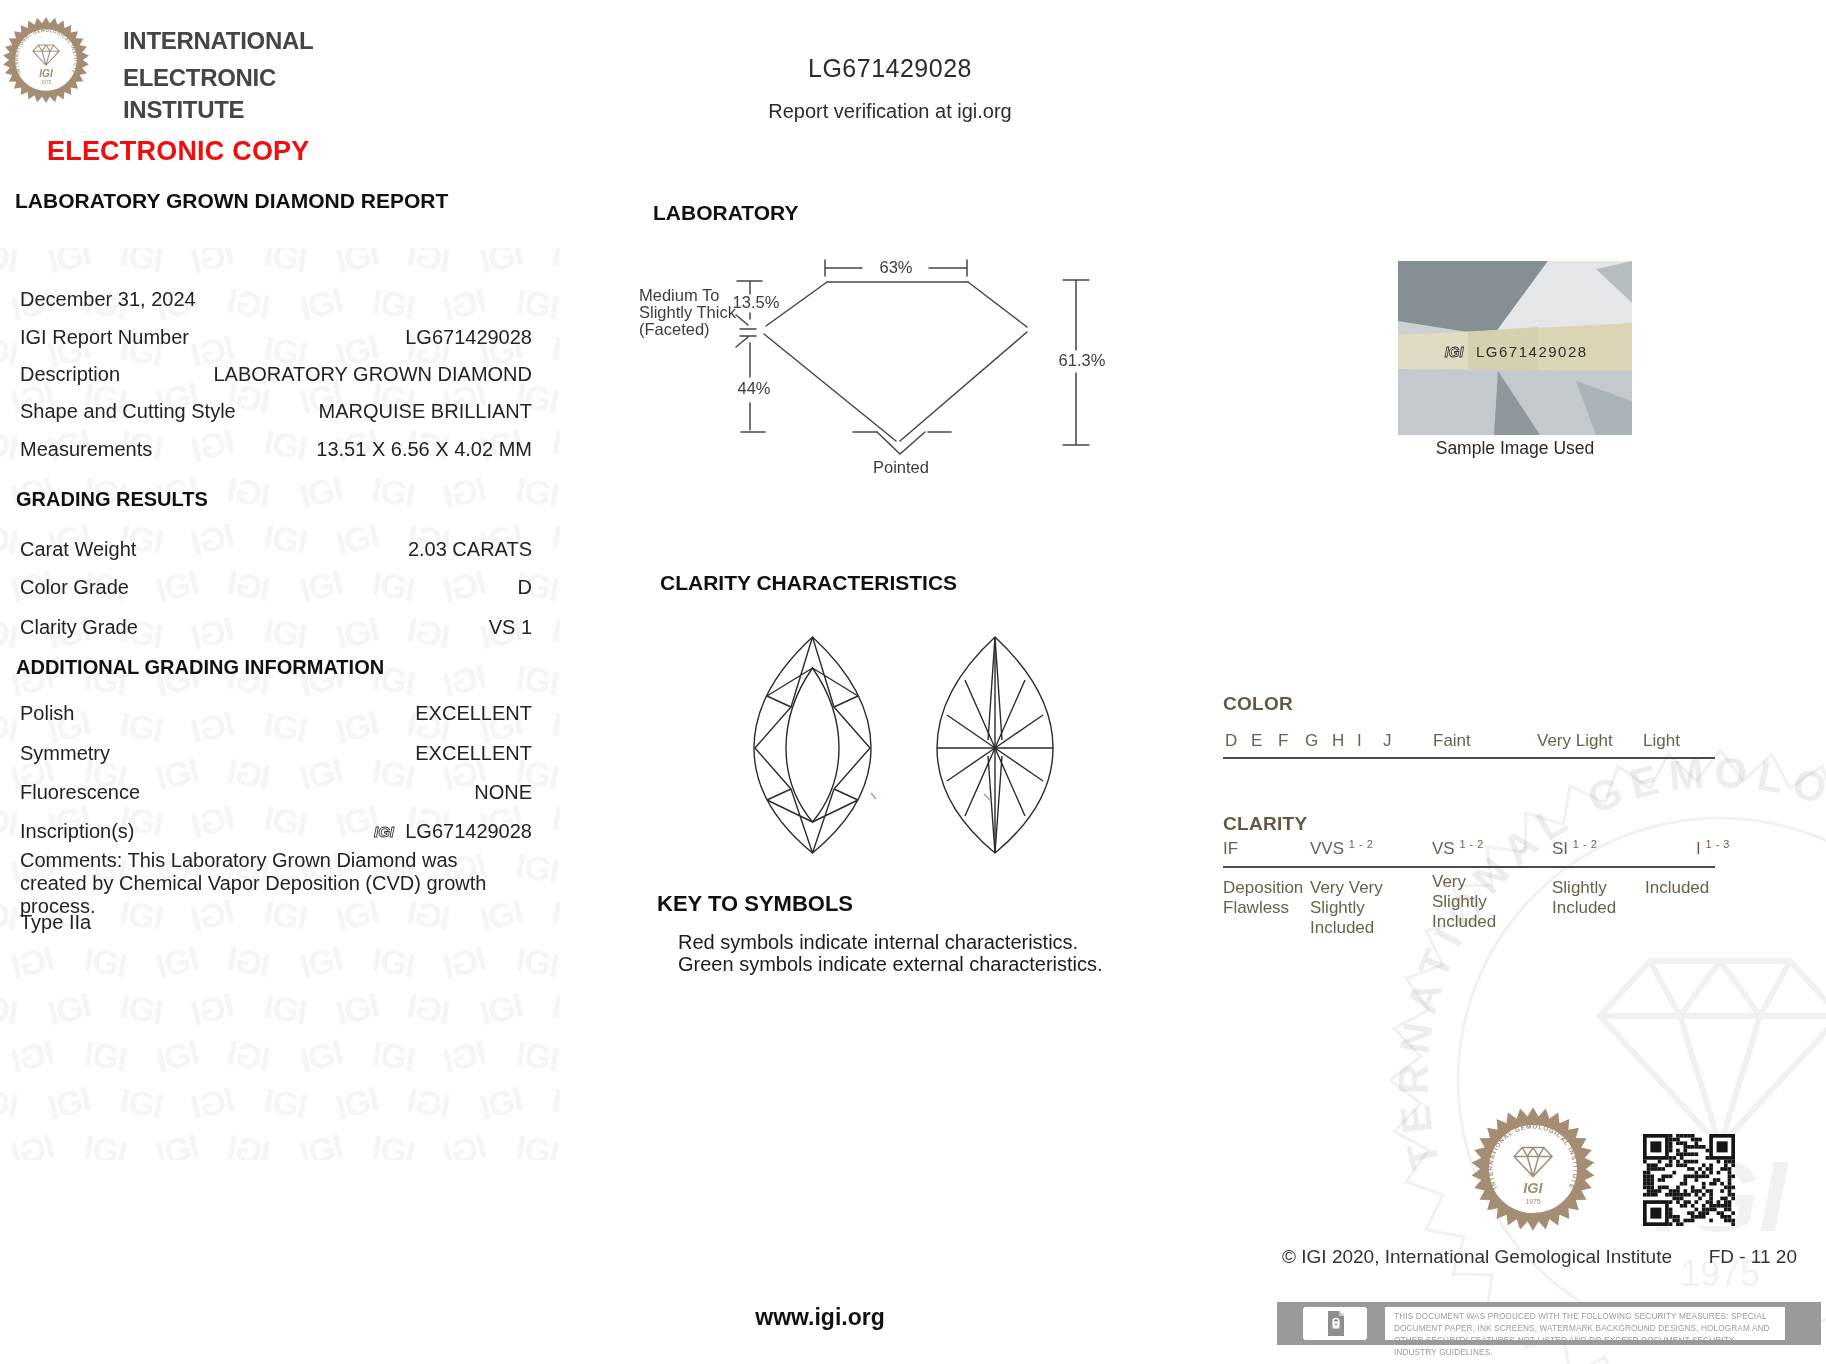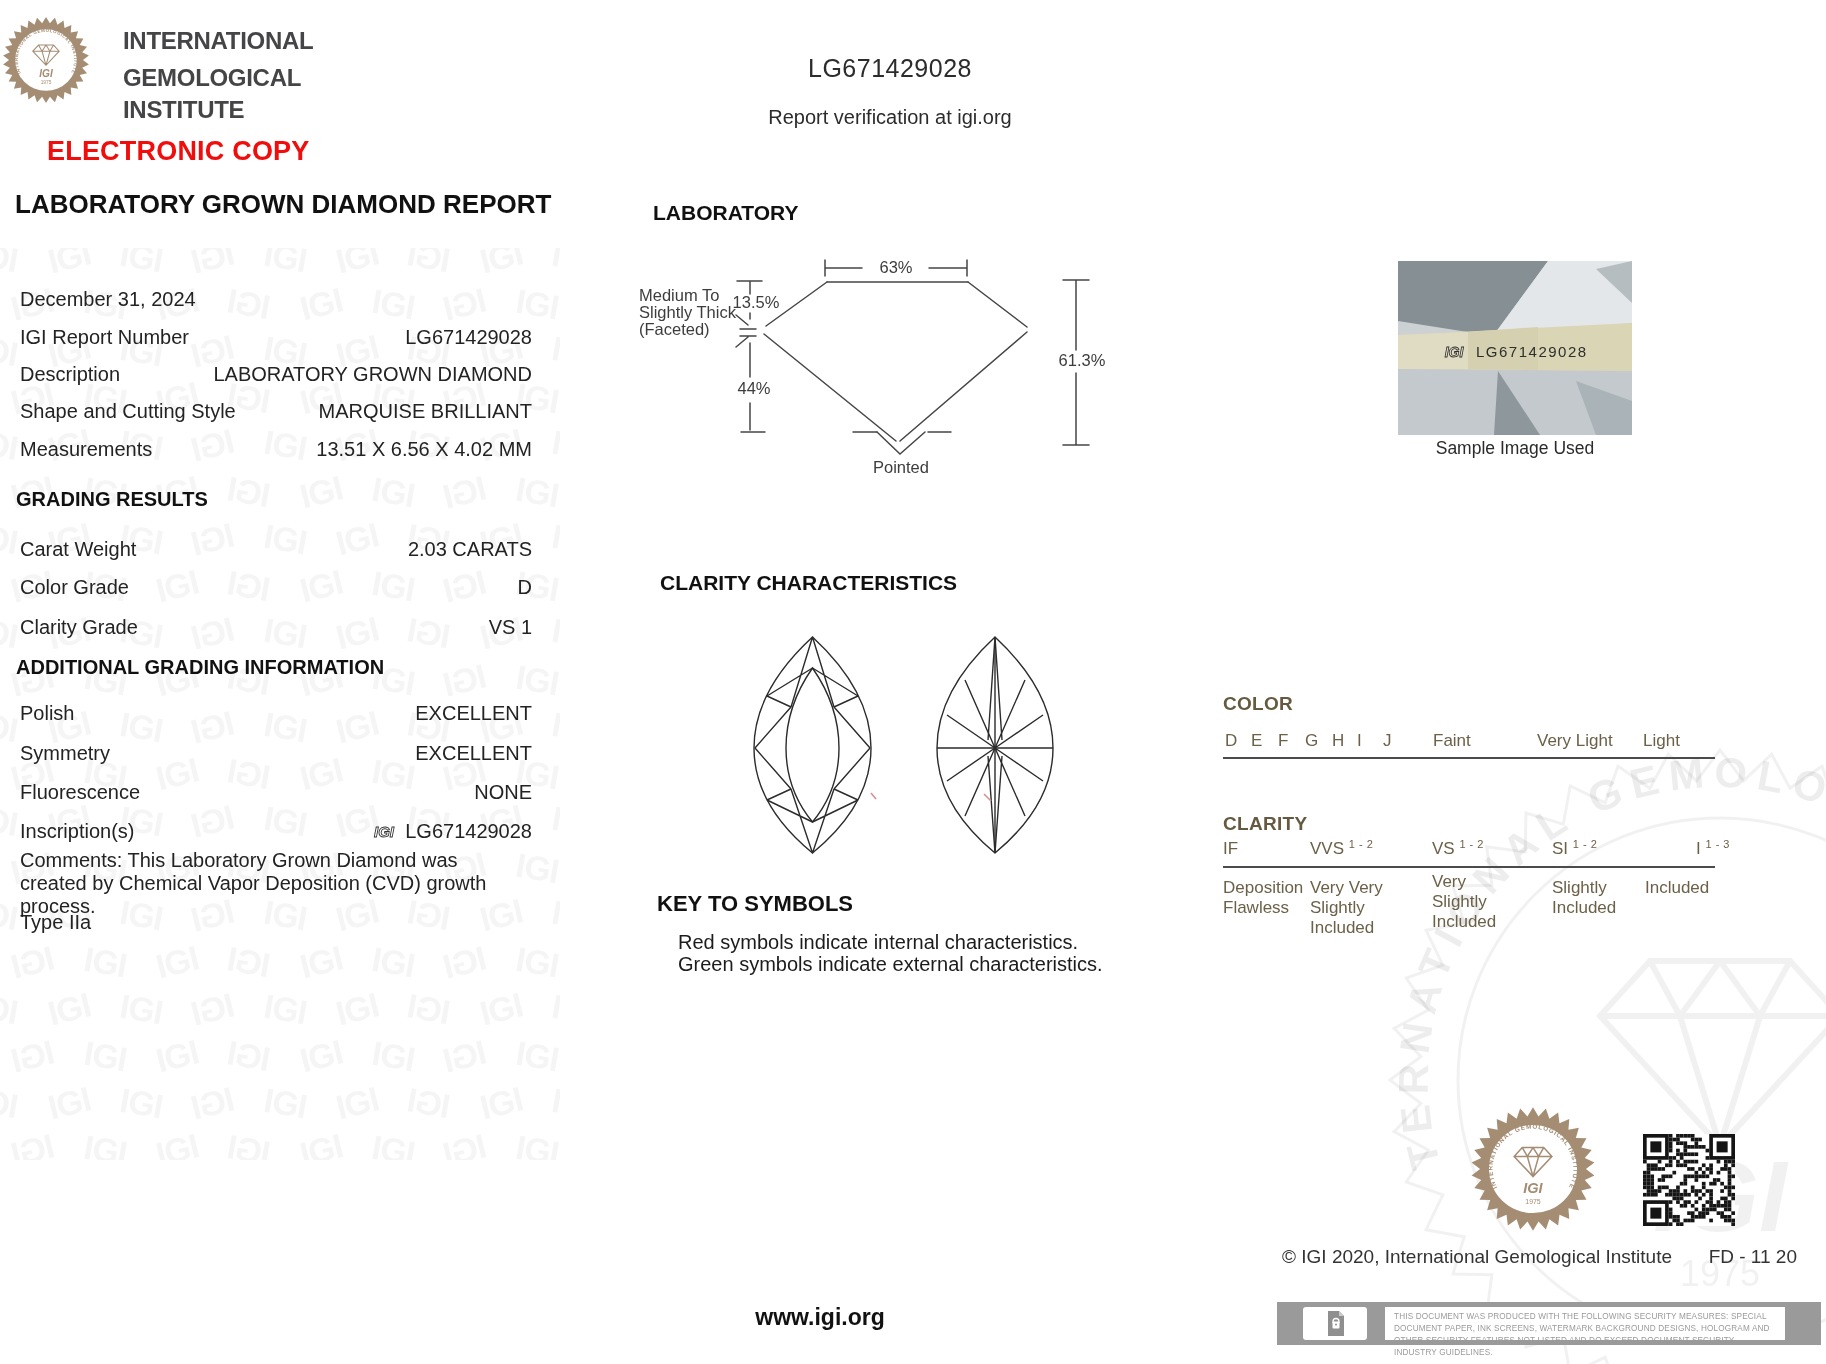--- a/index.html
+++ b/index.html
@@ -4,23 +4,23 @@
 <style>
   html,body{margin:0;padding:0;background:#ffffff;}
   #page{position:relative;width:1826px;height:1364px;background:#fff;overflow:hidden;
         font-family:"Liberation Sans", sans-serif;color:#222;}
   .abs{position:absolute;}
   
   .org-line{position:absolute;left:123px;font-weight:bold;font-size:24px;letter-spacing:-0.3px;color:#454547;}
   .ecopy{position:absolute;left:47px;top:136px;font-weight:bold;font-size:27px;color:#f20d0d;letter-spacing:0.2px;}
   .topcenter{position:absolute;left:640px;top:54px;width:500px;text-align:center;}
   .topnum{font-size:25px;color:#2c2c2c;letter-spacing:0.5px;}
-  .topver{font-size:20px;color:#2c2c2c;margin-top:23px;}
+  .topver{font-size:20px;color:#2c2c2c;margin-top:17px;}
   
-  .doc-title{position:absolute;left:15px;top:189px;font-weight:bold;font-size:26px;color:#111;}
+  .doc-title{position:absolute;left:15px;top:189px;font-weight:bold;font-size:21px;color:#111;}
   .row{position:absolute;left:20px;width:512px;display:flex;justify-content:space-between;font-size:20px;color:#232323;}
   .sec{position:absolute;left:16px;font-weight:bold;font-size:20px;color:#111;}
   .comments{position:absolute;left:20px;top:849px;width:480px;font-size:20px;line-height:23px;color:#232323;}
   .typeline{position:absolute;left:20px;top:911px;font-size:20px;color:#232323;}
   .insc-val{display:flex;align-items:center;gap:6px;}
   
   .h-prop{position:absolute;left:653px;top:201px;font-weight:bold;font-size:21px;color:#111;}
   .h-clar{position:absolute;left:660px;top:571px;font-weight:bold;font-size:21px;color:#111;}
   .h-keys{position:absolute;left:657px;top:891px;font-weight:bold;font-size:22px;color:#111;}
   .keyline{position:absolute;left:678px;width:500px;font-size:20px;color:#1c1c1c;}
@@ -245,21 +245,21 @@
         <defs>
           <path id="arcH" d="M44.6,132 A64,64 0 1 1 155.4,132"></path>
         </defs>
         <text font-size="10" letter-spacing="1.4" font-weight="bold" fill="#a58d74"><textPath href="#arcH" startOffset="50%" text-anchor="middle">INTERNATIONAL GEMOLOGICAL INSTITUTE</textPath></text>
         <path d="M70,80 L83,66 L117,66 L130,80 L100,112 Z M70,80 L130,80 M83,66 L91,80 M117,66 L109,80 M91,80 L100,112 M109,80 L100,112 M100,66 L91,80 M100,66 L109,80" fill="none" stroke="#a58d74" stroke-width="2.4"></path>
         <text x="100" y="138" text-anchor="middle" font-size="23" font-weight="bold" font-style="italic" fill="#a58d74">IGI</text>
         <text x="100" y="155" text-anchor="middle" font-size="11" fill="#a58d74">1975</text>
       </svg>
     </div>
   <div class="org-line" style="top:27px">INTERNATIONAL</div>
-  <div class="org-line" style="top:64px">GEMOLOGICAL</div>
+  <div class="org-line" style="top:64px">ELECTRONIC</div>
   <div class="org-line" style="top:96px">INSTITUTE</div>
   <div class="ecopy">ELECTRONIC COPY</div>
 
   <div class="topcenter">
     <div class="topnum">LG671429028</div>
     <div class="topver">Report verification at igi.org</div>
   </div>
 
   <div class="doc-title">LABORATORY GROWN DIAMOND REPORT</div>
 

